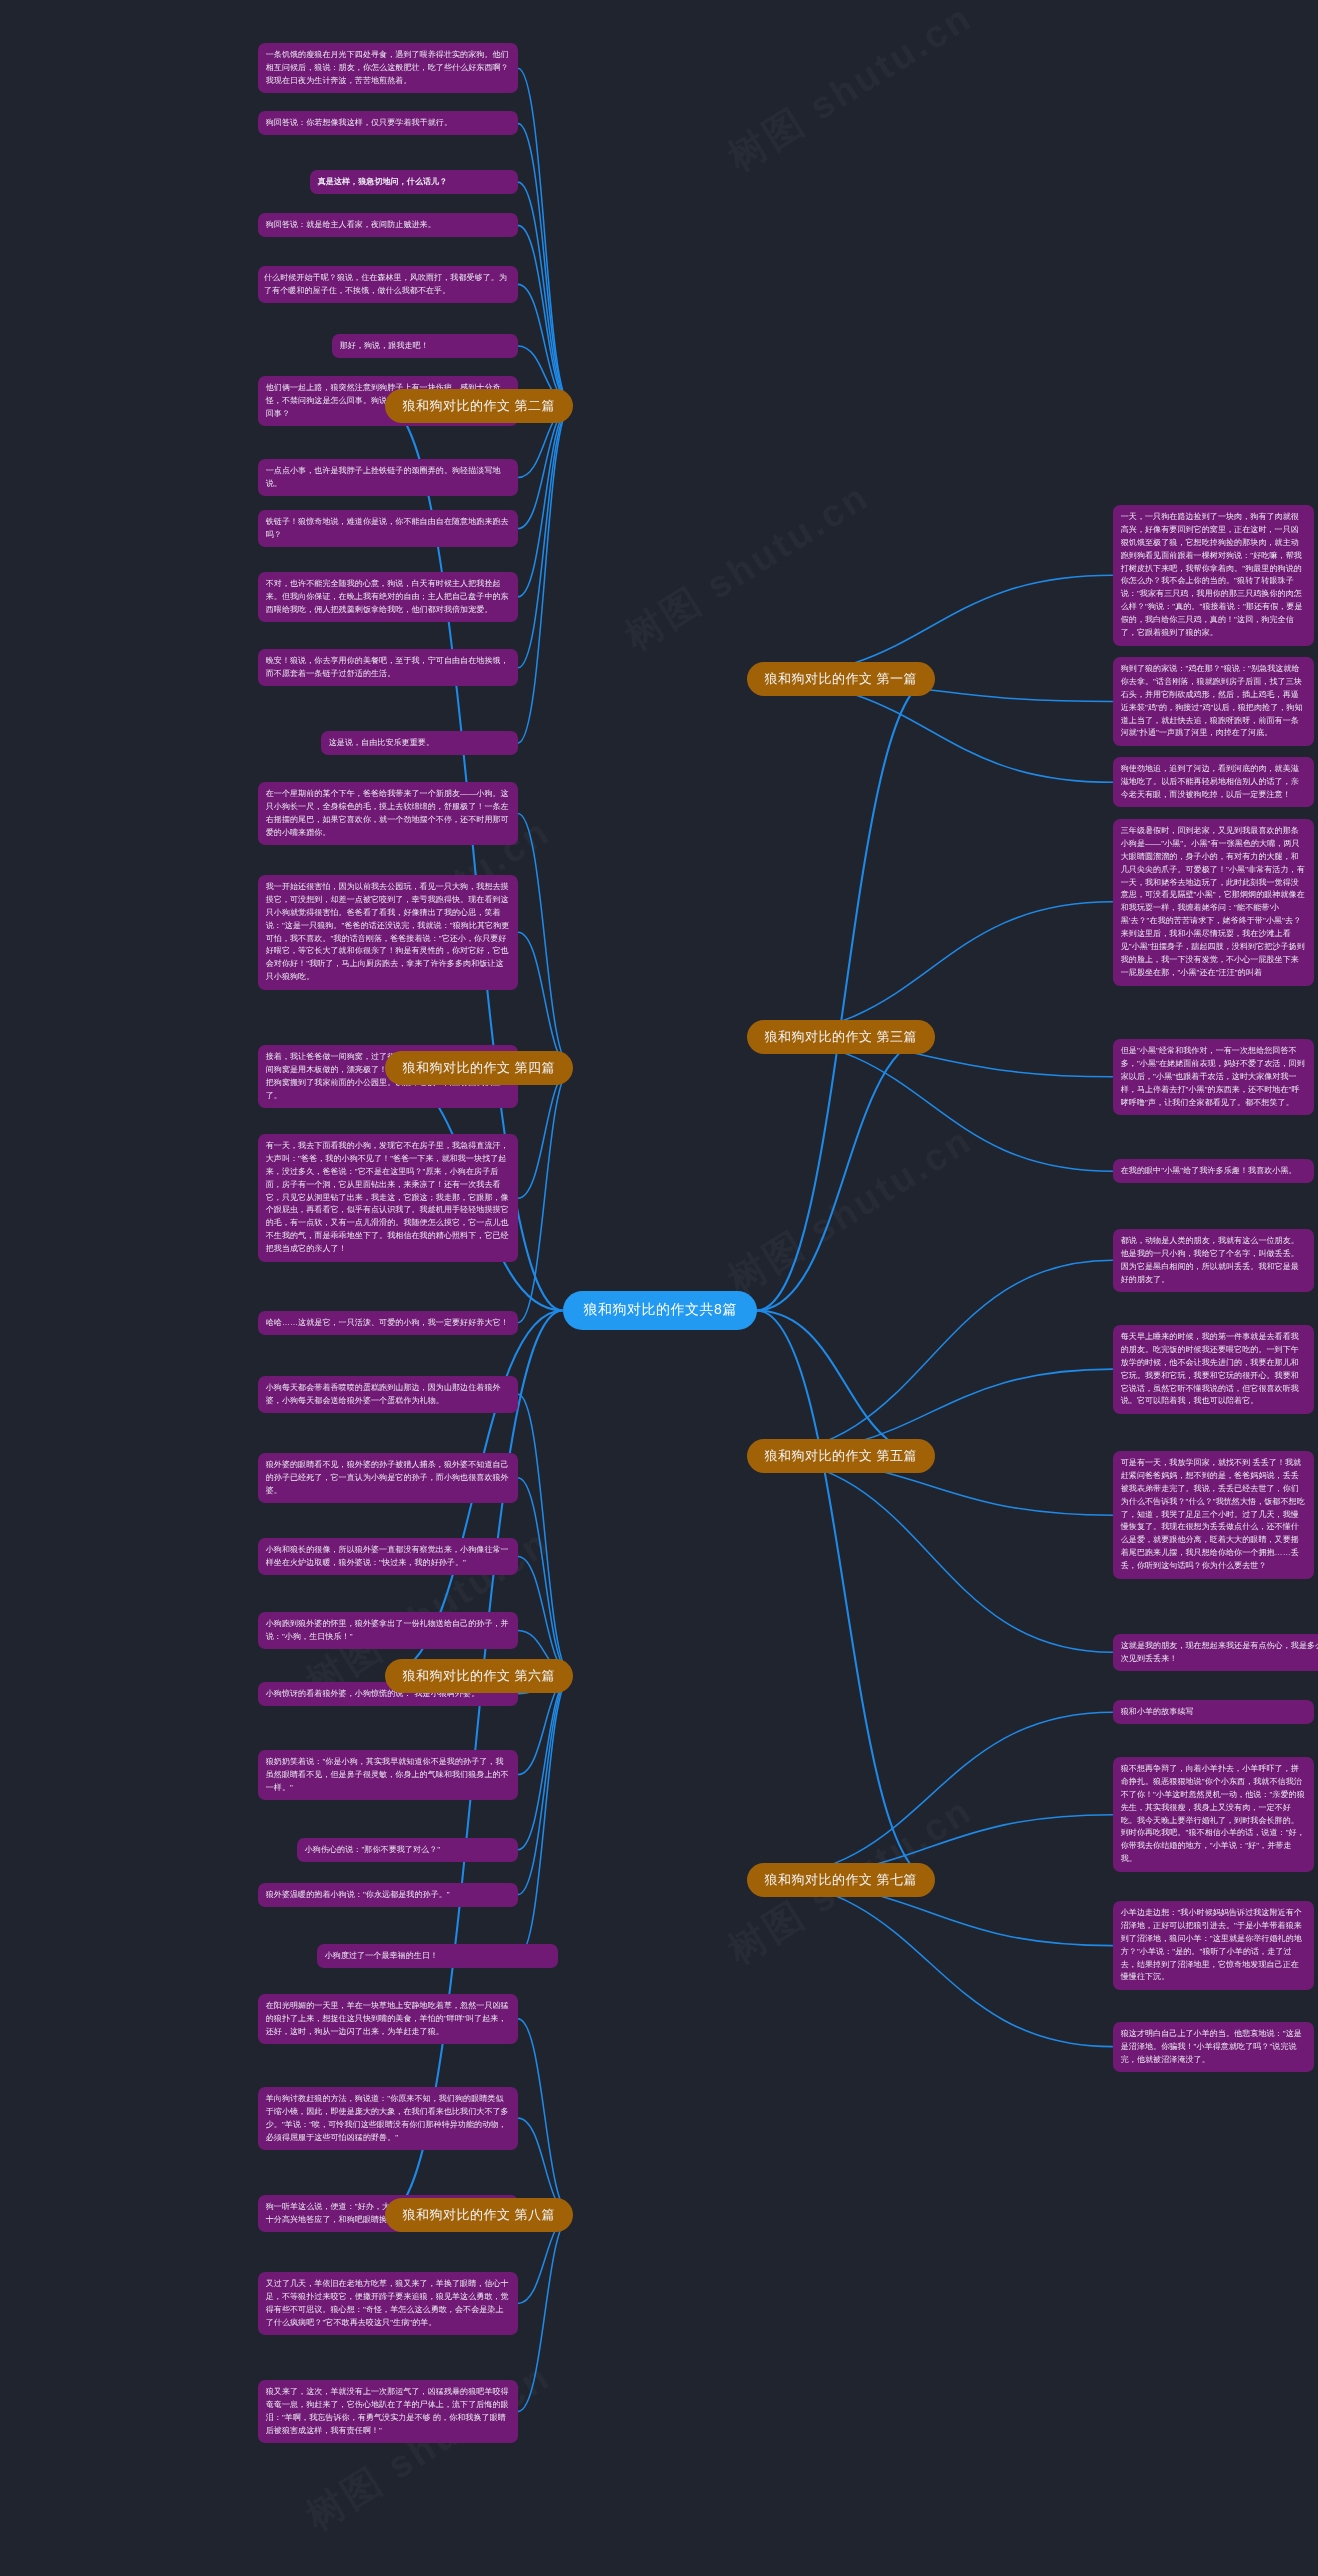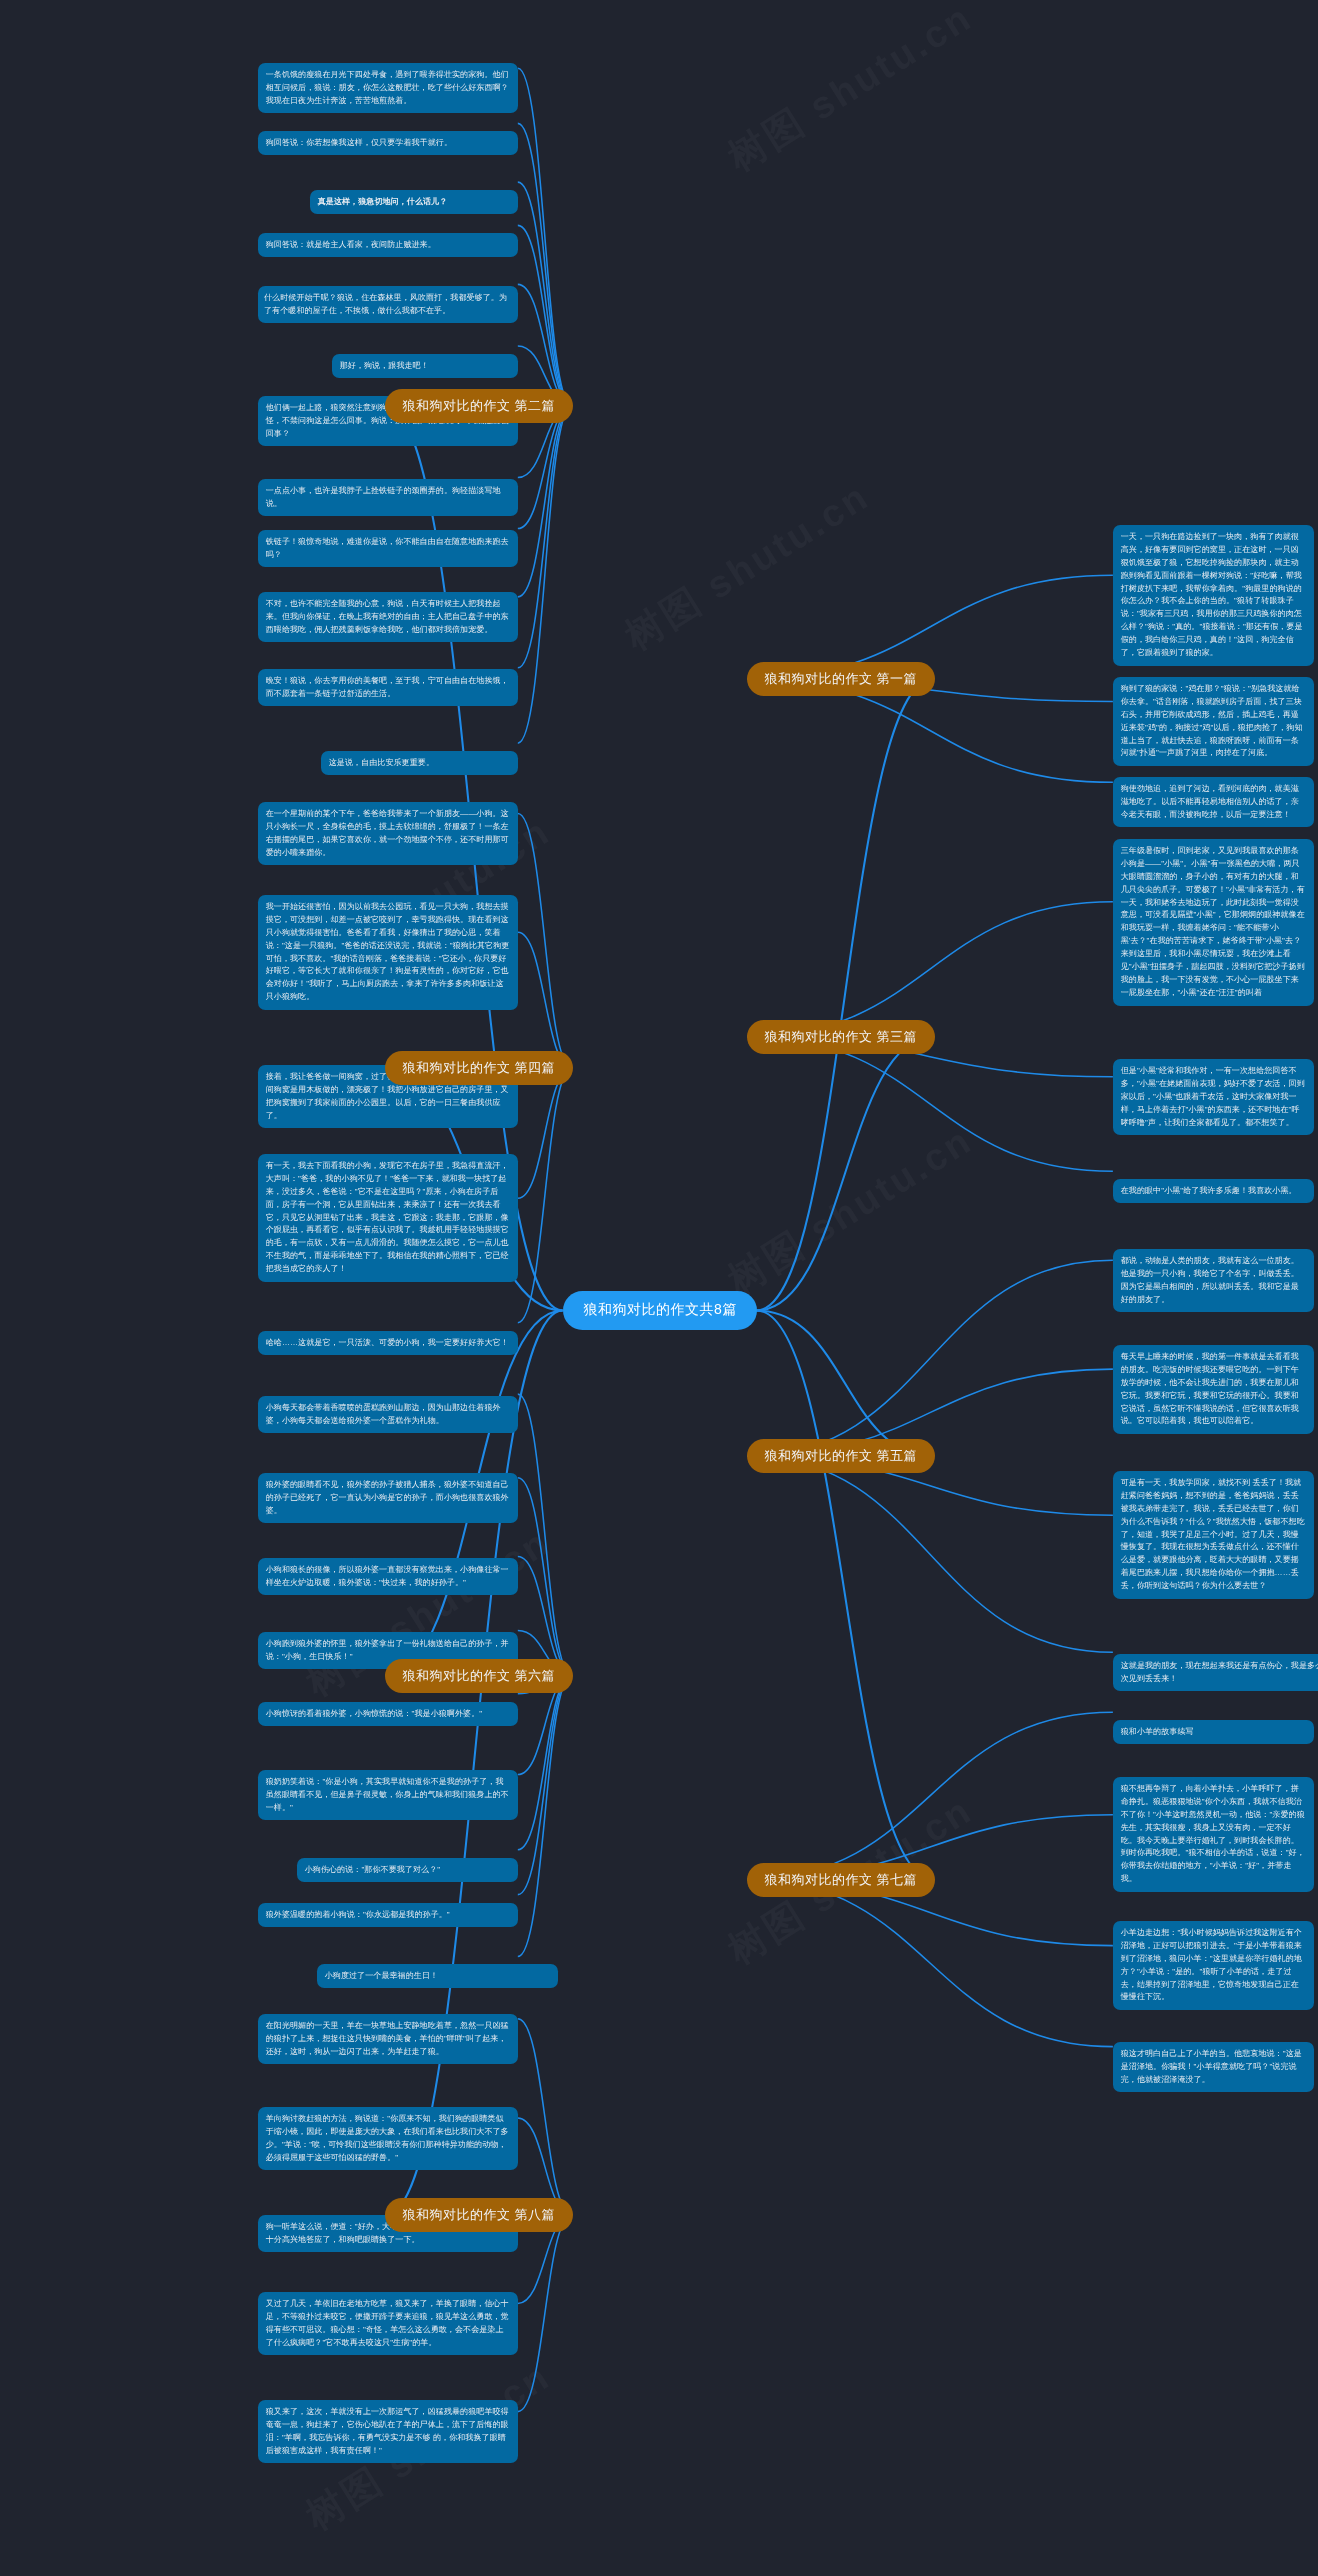--- a/index.html
+++ b/index.html
@@ -44,21 +44,21 @@
   .node {
     position: absolute;
     background: #4b5264;
     border-radius: 7.2px;
     color: #eceef3;
     font-size: 8px;
     line-height: 1.62;
     padding: 5.7px 7.7px;
     letter-spacing: 0.1px;
   }
-  .node.leaf { background: #0369a1; margin-top: 20px; }
+  .node.leaf { background: #701a75; }
   .branch {
     position: absolute;
     background: #a16207;
     border-radius: 17.5px;
     color: #f2f4f8;
     font-size: 13px;
     padding: 8.2px 17.5px;
     white-space: nowrap;
     letter-spacing: 0.5px;
   }

